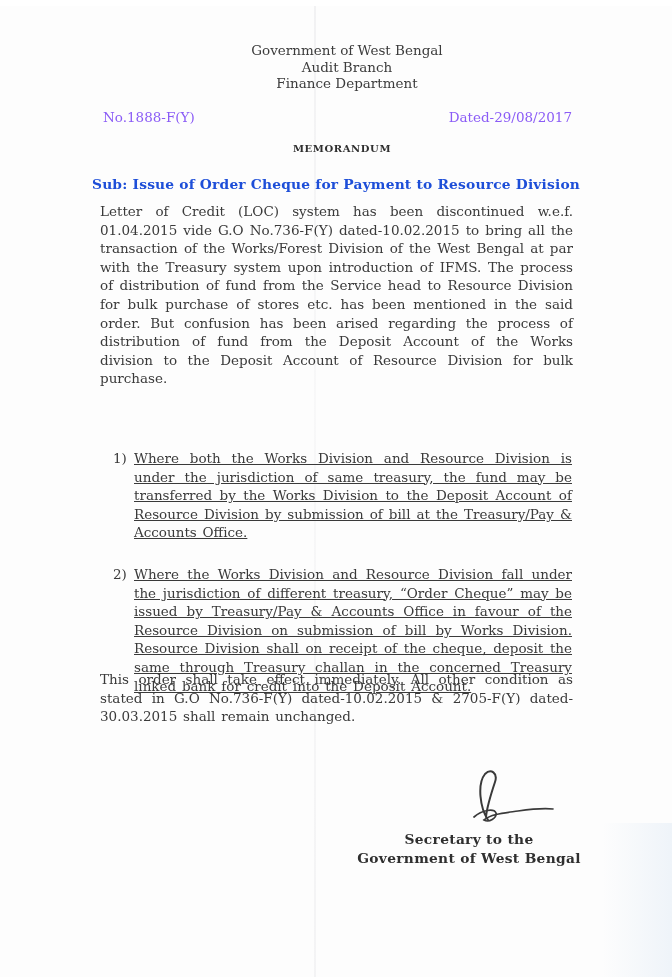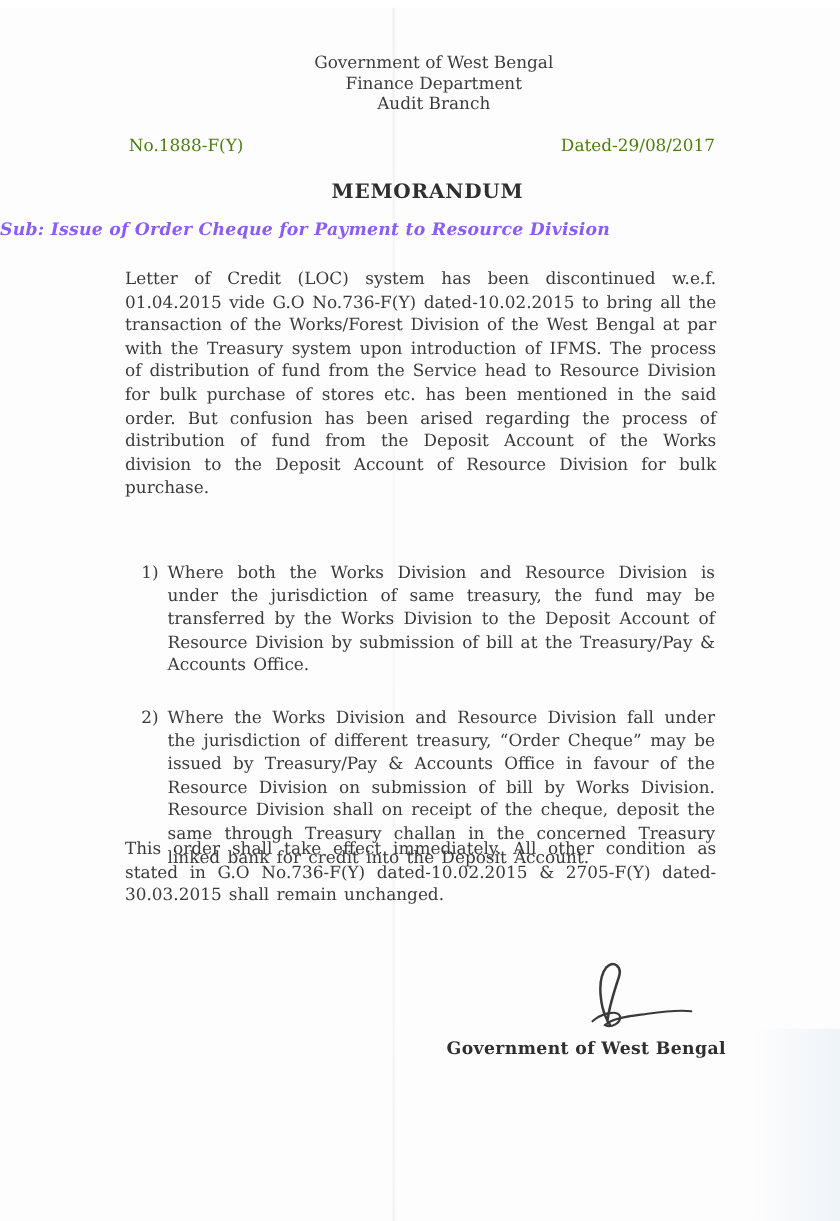--- a/index.html
+++ b/index.html
@@ -40,70 +40,70 @@
     line-height: 16.5px;
     color: #3c3c3c;
   }
 
   .ref-row {
     position: absolute;
     top: 103px; left: 103px; right: 100px;
     display: flex;
     justify-content: space-between;
     font-size: 13.5px;
-    color: #4d7c0f;
+    color: #8b5cf6;
   }
 
   .memo-title {
     position: absolute;
     top: 137px; left: 0; right: 0;
     text-align: center;
     padding-left: 12px;
-    font-size: 16px;
+    font-size: 10px;
     font-weight: bold;
     letter-spacing: 0.6px;
     color: #2f2f2f;
   }
 
   .memo-subject {
     position: absolute;
     top: 170px; left: 0; right: 0;
+    text-align: center;
     font-size: 13.8px;
     font-weight: bold;
     letter-spacing: 0.2px;
-    color: #8b5cf6;
-    font-style: italic;
+    color: #1d4ed8;
   }
 
   .body-text {
     position: absolute;
     left: 100px;
     width: 473px;
     font-size: 13.5px;
     line-height: 18.6px;
     text-align: justify;
     word-spacing: 1.5px;
     color: #3a3a3a;
   }
-  .para-1 { top: 208px; }
+  .para-1 { top: 196px; }
   .para-2 { top: 379px; }
   .closing { top: 664px; }
 
   .directive-list {
     position: absolute;
     top: 443px; left: 113px;
     width: 459px;
     font-size: 13.5px;
     line-height: 18.6px;
     color: #3a3a3a;
   }
   .directive-item { display: flex; }
   .directive-item + .directive-item { margin-top: 23px; }
   .item-number { width: 21px; flex: 0 0 21px; }
-  .item-text { flex: 1; text-align: justify; word-spacing: 1.5px; }
+  .item-text { flex: 1; text-align: justify; word-spacing: 1.5px; text-decoration: underline; }
 
   .signature-block {
     position: absolute;
     top: 764px; left: 338px;
     width: 262px;
     text-align: center;
   }
   .signature-svg {
     display: block;
     margin: 0 0 2px 122px;
@@ -119,22 +119,22 @@
 </head>
 <body>
 
 <div class="page">
 
   <div class="fold-line"></div>
   <div class="scan-tint"></div>
 
   <header class="letterhead">
     <div>Government of West Bengal</div>
+    <div>Audit Branch</div>
     <div>Finance Department</div>
-    <div>Audit Branch</div>
   </header>
 
   <div class="ref-row">
     <span>No.1888-F(Y)</span>
     <span>Dated-29/08/2017</span>
   </div>
 
   <div class="memo-title">MEMORANDUM</div>
 
   <div class="memo-subject">Sub: Issue of Order Cheque for Payment to Resource Division</div>
@@ -153,16 +153,17 @@
     </div>
   </div>
 
   <p class="body-text closing">This order shall take effect immediately. All other condition as stated in G.O No.736-F(Y) dated-10.02.2015 &amp; 2705-F(Y) dated-30.03.2015 shall remain unchanged.</p>
 
   <div class="signature-block">
     <svg class="signature-svg" width="100" height="58" viewBox="0 0 100 58" fill="none" xmlns="http://www.w3.org/2000/svg">
       <path d="M28,50 C20,38 17,14 25,4 C31,-2 38,3 35,12 C31,24 27,36 26,47" stroke="#3a3a3a" stroke-width="2" stroke-linecap="round" fill="none"></path>
       <path d="M14,47 C22,40 34,38 36,43 C37,48 29,53 24,50 C31,44 44,43 58,41 C72,39 85,38 93,39" stroke="#3a3a3a" stroke-width="1.7" stroke-linecap="round" fill="none"></path>
     </svg>
+    <div class="signatory">Secretary to the</div>
     <div class="signatory">Government of West Bengal</div>
   </div>
 
 </div>
 
 </body></html>

